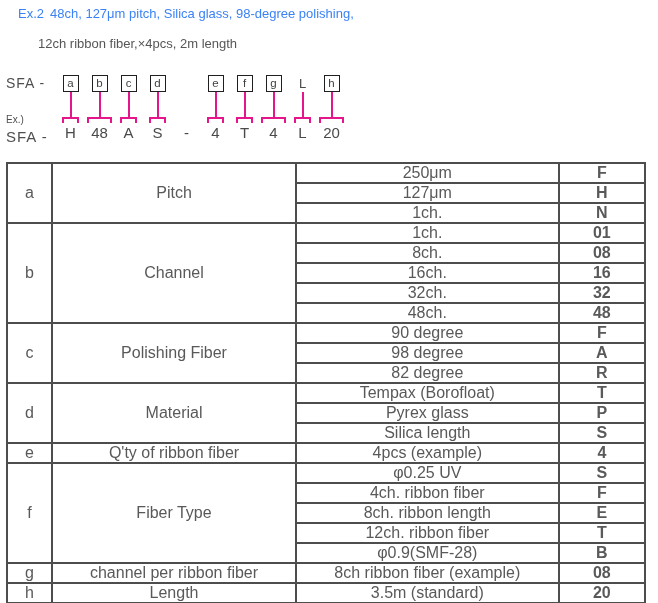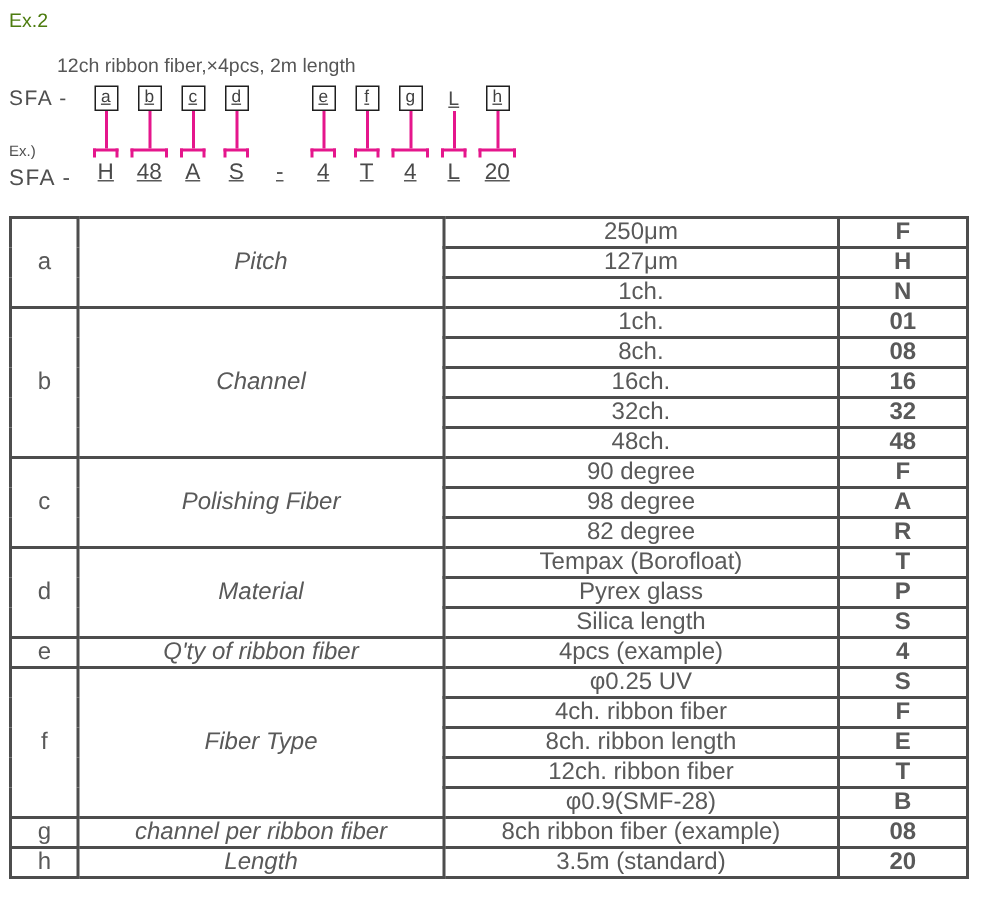--- a/index.html
+++ b/index.html
@@ -4,26 +4,26 @@
 <style>
   html,body{margin:0;padding:0;background:#ffffff;}
   body{
     width:658px;height:603px;overflow:hidden;position:relative;
     font-family:"Liberation Sans","DejaVu Sans",sans-serif;
     color:#595959;
   }
   .page{padding:6px 0 0 6px;}
 
   
-  .title-row{display:flex;font-size:13px;line-height:16px;color:#4d7c0f;}
+  .title-row{display:flex;font-size:13px;line-height:16px;color:#3b82f6;margin-left:12px;}
   .title-ex{width:32px;flex:0 0 32px;}
   .title-line2{margin-left:32px;font-size:13px;line-height:16px;margin-top:14px;color:#565656;}
 
   
-  .diagram{position:relative;height:70px;margin-top:5px;text-decoration:underline;}
+  .diagram{position:relative;height:70px;margin-top:23px;}
   .d-prefix-top{position:absolute;left:0;top:0;font-size:14px;color:#4f4f4f;letter-spacing:1px;}
   .d-ex-note{position:absolute;left:0;bottom:20px;font-size:10px;color:#4f4f4f;}
   .d-prefix-bottom{position:absolute;left:0;bottom:0;font-size:15px;color:#4f4f4f;letter-spacing:1px;}
   .d-cols{display:flex;margin-left:50px;}
   .dcol{width:29px;display:flex;flex-direction:column;align-items:center;}
   .dbox{
     width:14px;height:15px;border:1px solid #1f1f1f;
     font-size:11.5px;line-height:15px;text-align:center;color:#3f3f3f;
     box-sizing:content-box;
   }
@@ -52,31 +52,32 @@
     height:17px;
     padding:0 2px;
     text-align:center;
     vertical-align:middle;
     font-size:16px;
     color:#595959;
     overflow:hidden;
     white-space:nowrap;
   }
   td.c-letter{width:39px;}
-  td.c-title{width:237px;font-style:italic;}
+  td.c-title{width:237px;}
   td.c-opt{width:256px;}
   td.c-code{width:80px;font-weight:bold;color:#4a4a4a;}
 </style>
 </head>
 <body>
 
 <div class="page">
 
   <div class="title-row">
     <span class="title-ex">Ex.2</span>
+    <span>48ch, 127μm pitch, Silica glass, 98-degree polishing,</span>
   </div>
   <div class="title-line2">12ch ribbon fiber,×4pcs, 2m length</div>
 
   <div class="diagram">
     <div class="d-prefix-top">SFA -</div>
     <div class="d-ex-note">Ex.)</div>
     <div class="d-prefix-bottom">SFA -</div>
 
     <div class="d-cols">
       <div class="dcol">

